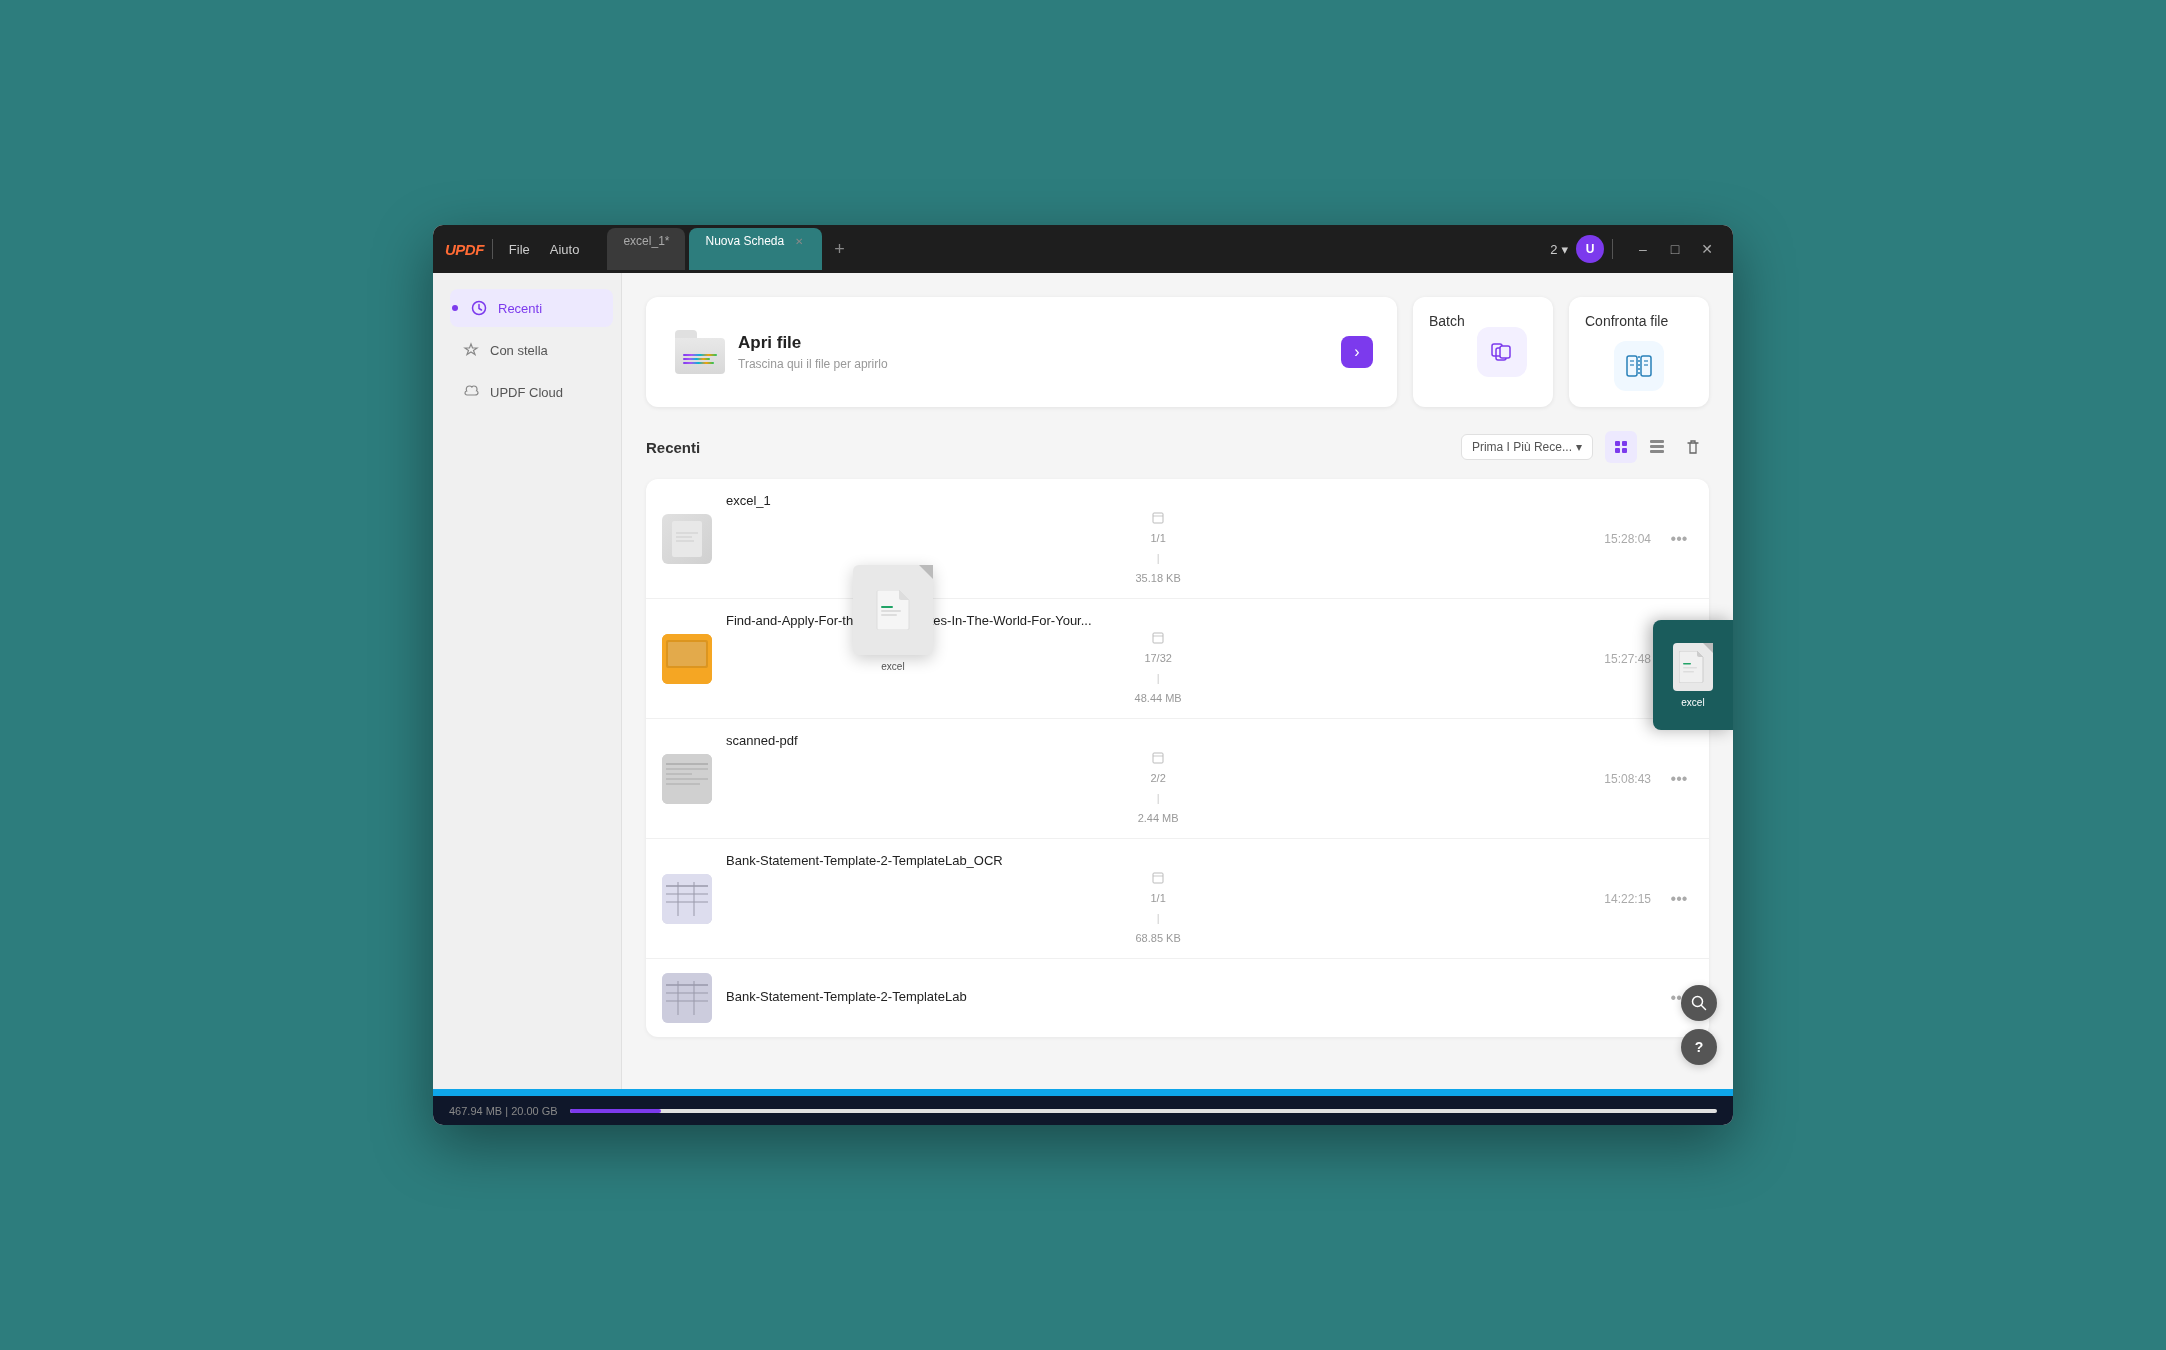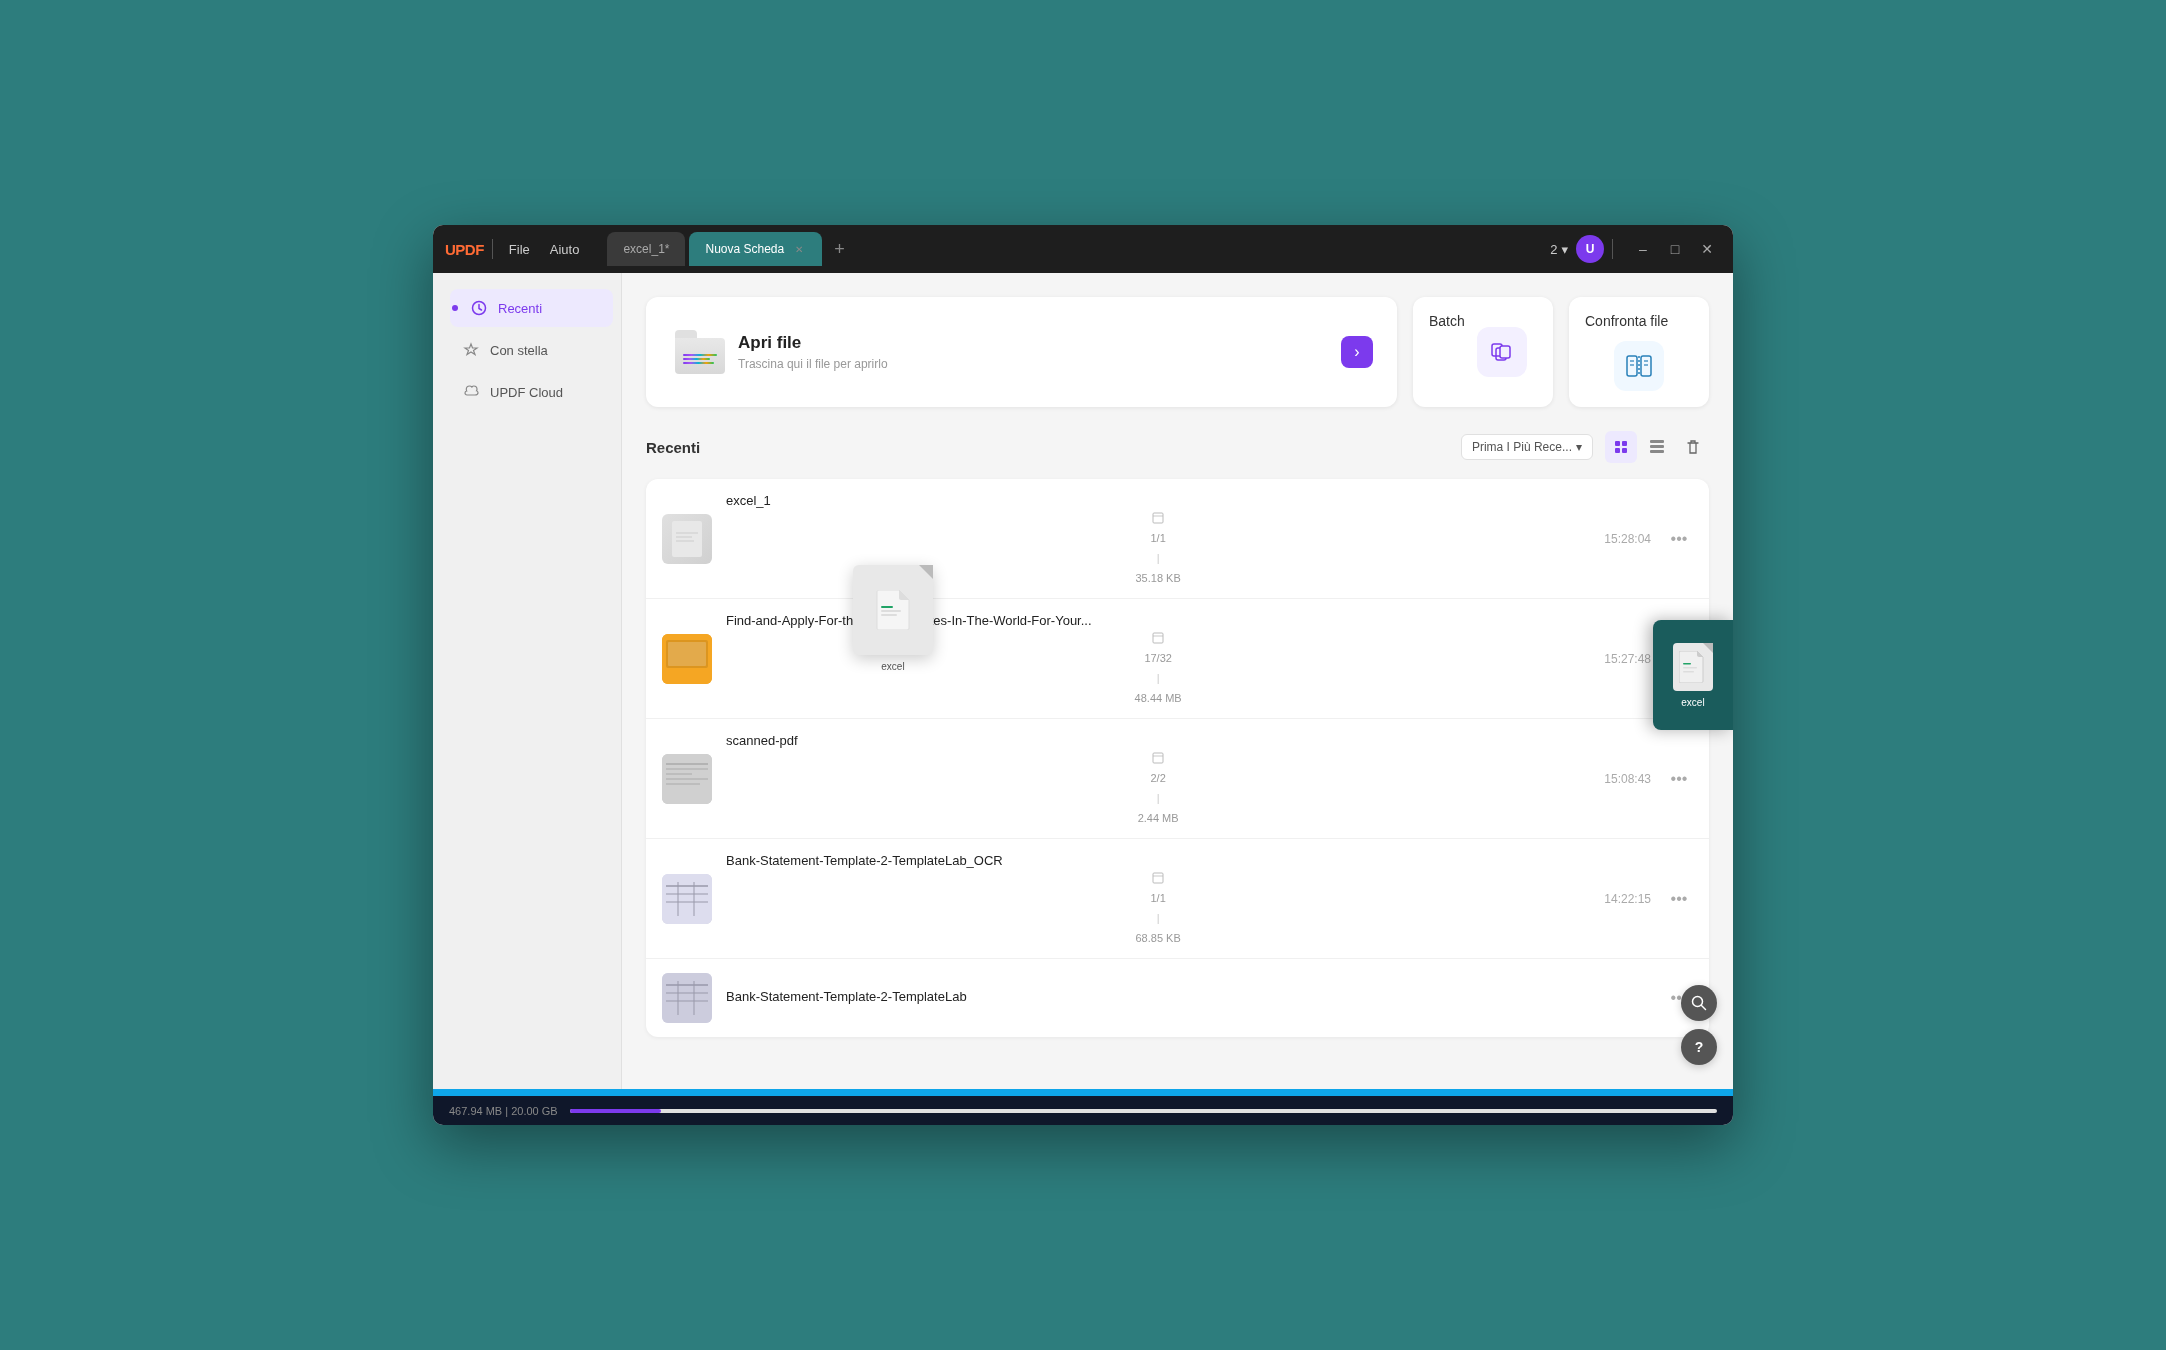--- a/index.html
+++ b/index.html
@@ -35,20 +35,21 @@
       padding: 0 12px;
       flex-shrink: 0;
       gap: 8px;
     }
 
     .title-bar-logo {
       color: #ff6b35;
       font-weight: 900;
       font-size: 15px;
       letter-spacing: -0.5px;
+      font-style: italic;
     }
 
     .title-bar-divider {
       width: 1px;
       height: 20px;
       background: #555;
     }
 
     .title-bar-menu {
       display: flex;
@@ -71,24 +72,24 @@
       gap: 4px;
     }
 
     .tab {
       background: #3a3a3a;
       color: #aaa;
       padding: 6px 16px;
       border-radius: 8px 8px 0 0;
       font-size: 12px;
       display: flex;
-      align-items: center;
+      align-items: flex-start;
       gap: 8px;
       cursor: pointer;
-      height: 34px;
+      height: 42px;
     }
 
     .tab.active {
       background: #2d7d7d;
       color: #fff;
     }
 
     .tab-close {
       width: 14px;
       height: 14px;

